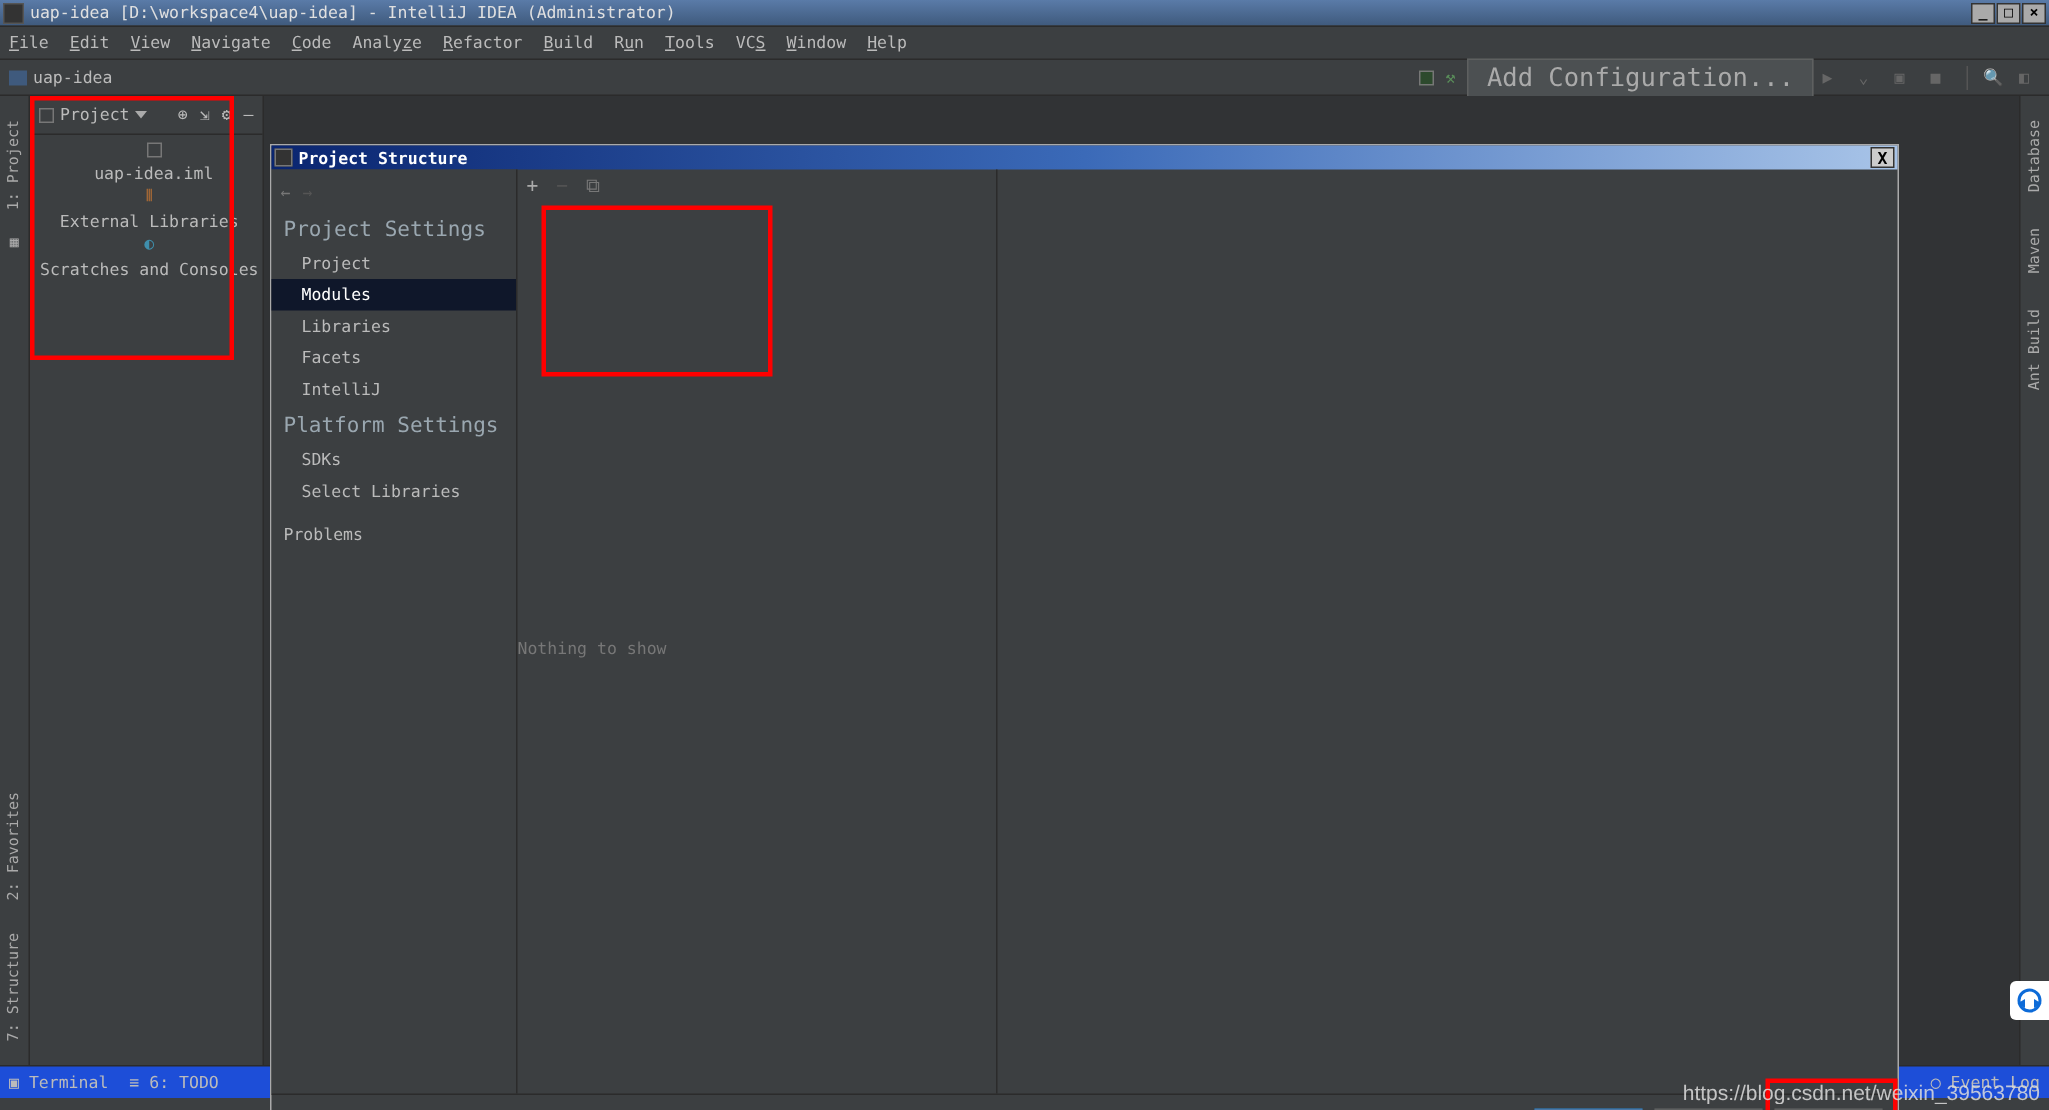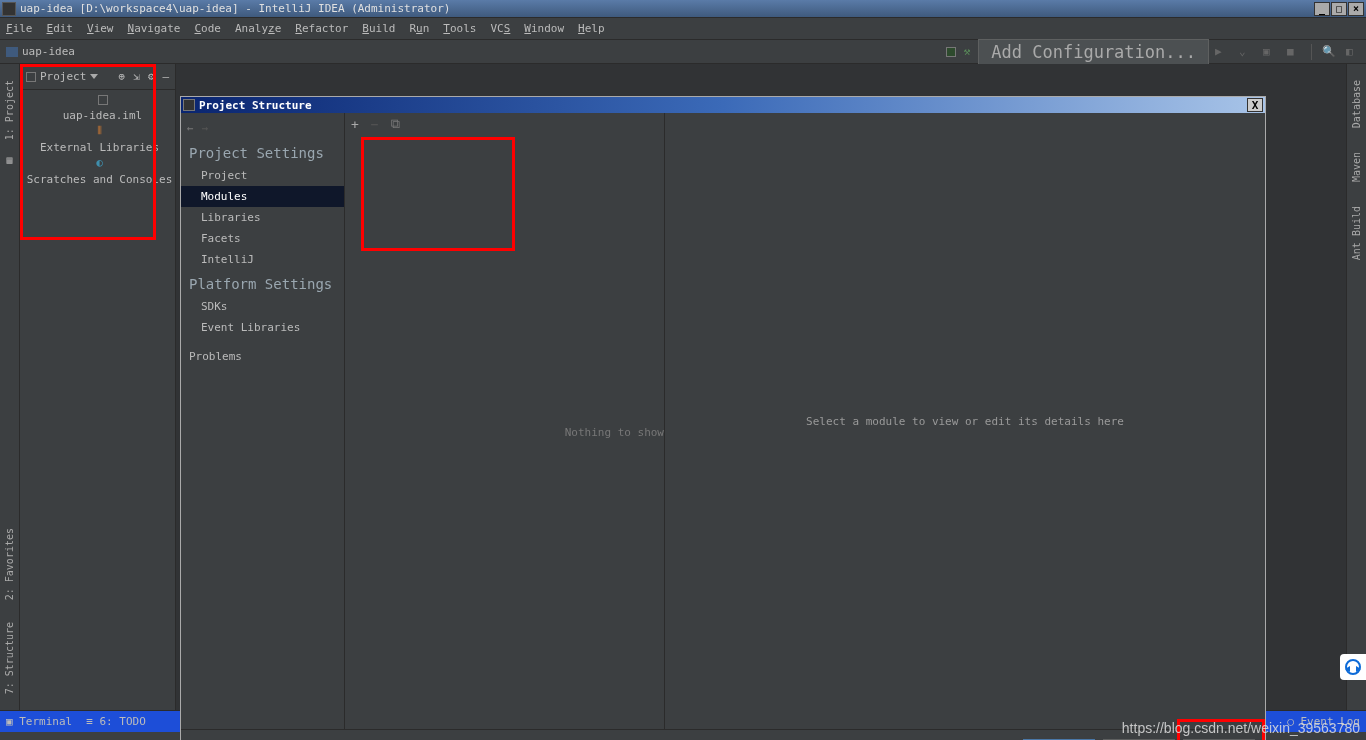--- a/index.html
+++ b/index.html
@@ -150,21 +150,21 @@
 .section-item.selected { background: #0f172a; color: #fff; }
 
 .dialog-mid {
   width: 320px;
   border-right: 1px solid #2b2b2b;
   display: flex;
   flex-direction: column;
 }
 .mid-toolbar { height: 22px; display: flex; align-items: center; padding: 0 6px; gap: 12px; }
 .mid-toolbar span { color: #aaa; font-size: 13px; }
-.mid-content { flex: 1; display: flex; align-items: center; justify-content: flex-end; color: #777; position: relative; }
+.mid-content { flex: 1; display: flex; align-items: center; justify-content: flex-start; color: #777; position: relative; }
 
 .dialog-right {
   flex: 1;
   display: flex;
   align-items: center;
   justify-content: center;
   color: #999;
 }
 
 .dialog-footer {
@@ -343,37 +343,34 @@
         <span style="color:#555;">→</span>
       </div>
       <div class="section-heading">Project Settings</div>
       <div class="section-item">Project</div>
       <div class="section-item selected">Modules</div>
       <div class="section-item">Libraries</div>
       <div class="section-item">Facets</div>
       <div class="section-item">IntelliJ</div>
       <div class="section-heading">Platform Settings</div>
       <div class="section-item">SDKs</div>
-      <div class="section-item">Event Libraries</div>
+      <div class="section-item">Select Libraries</div>
       <div style="height:8px;"></div>
       <div class="section-item" style="padding-left:8px;">Problems</div>
     </div>
     <div class="dialog-mid">
       <div class="mid-toolbar">
         <span>+</span>
         <span style="color:#555;">−</span>
         <span style="color:#777;">⧉</span>
       </div>
       <div class="mid-content">
         <div class="red-box" style="left:16px; top:2px; width:154px; height:114px;"></div>
         <span>Nothing to show</span>
       </div>
-    </div>
-    <div class="dialog-right">
-      <span>Select a module to view or edit its details here</span>
     </div>
   </div>
   <div class="dialog-footer">
     <div class="help-icon">?</div>
     <div class="dialog-buttons">
       <div class="btn primary">OK</div>
       <div class="btn">Close</div>
       <div style="position:relative;font-style:italic;">
         <div class="red-box" style="left:-6px; top:-20px; width:88px; height:58px;"></div>
         <div class="btn disabled">Apply</div>

